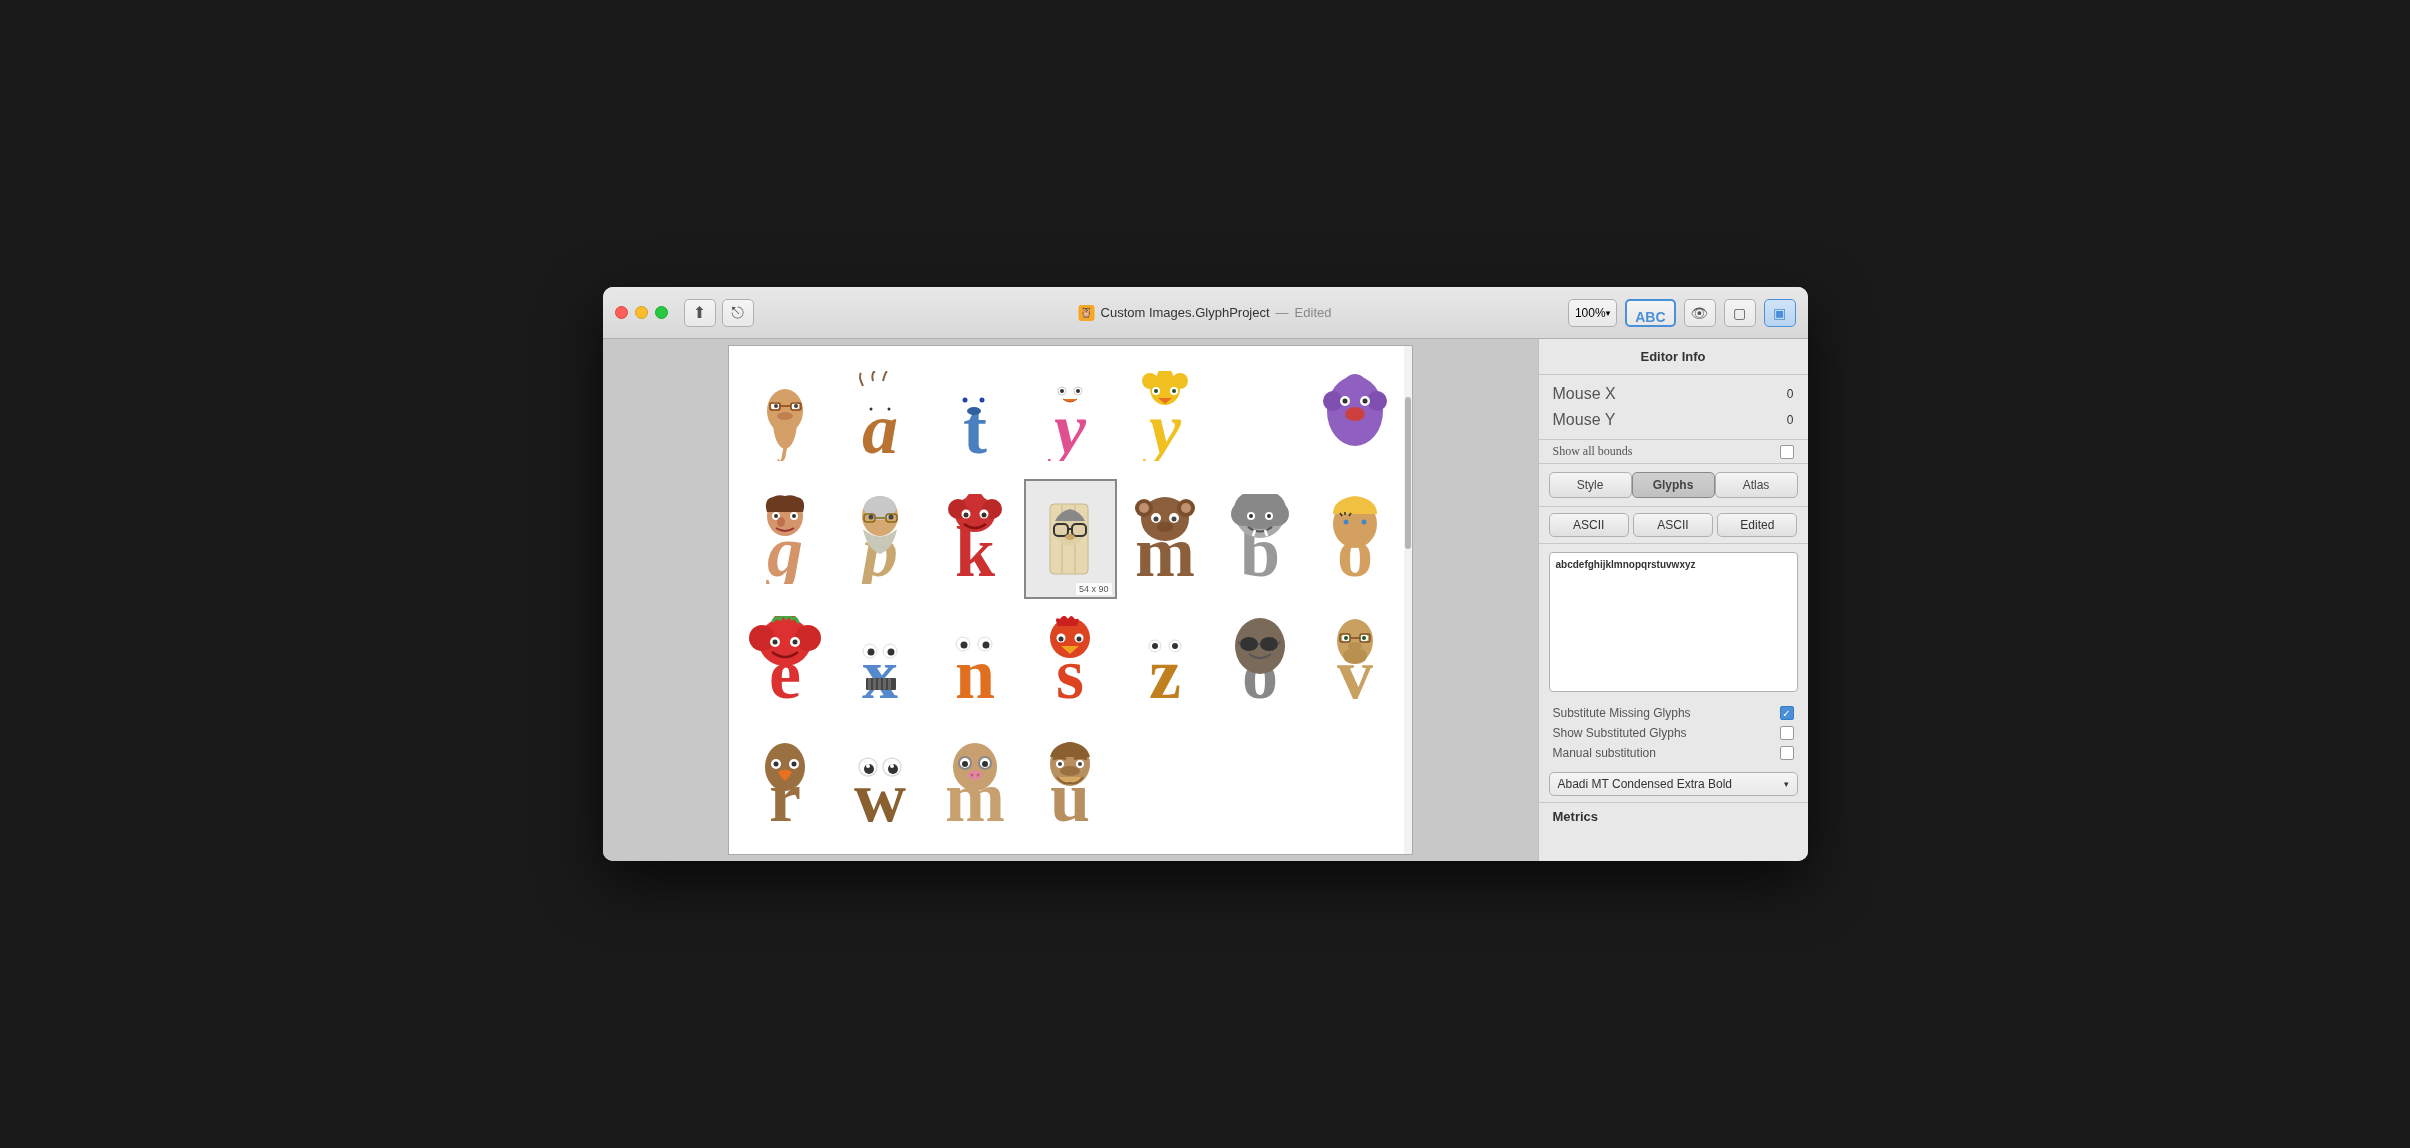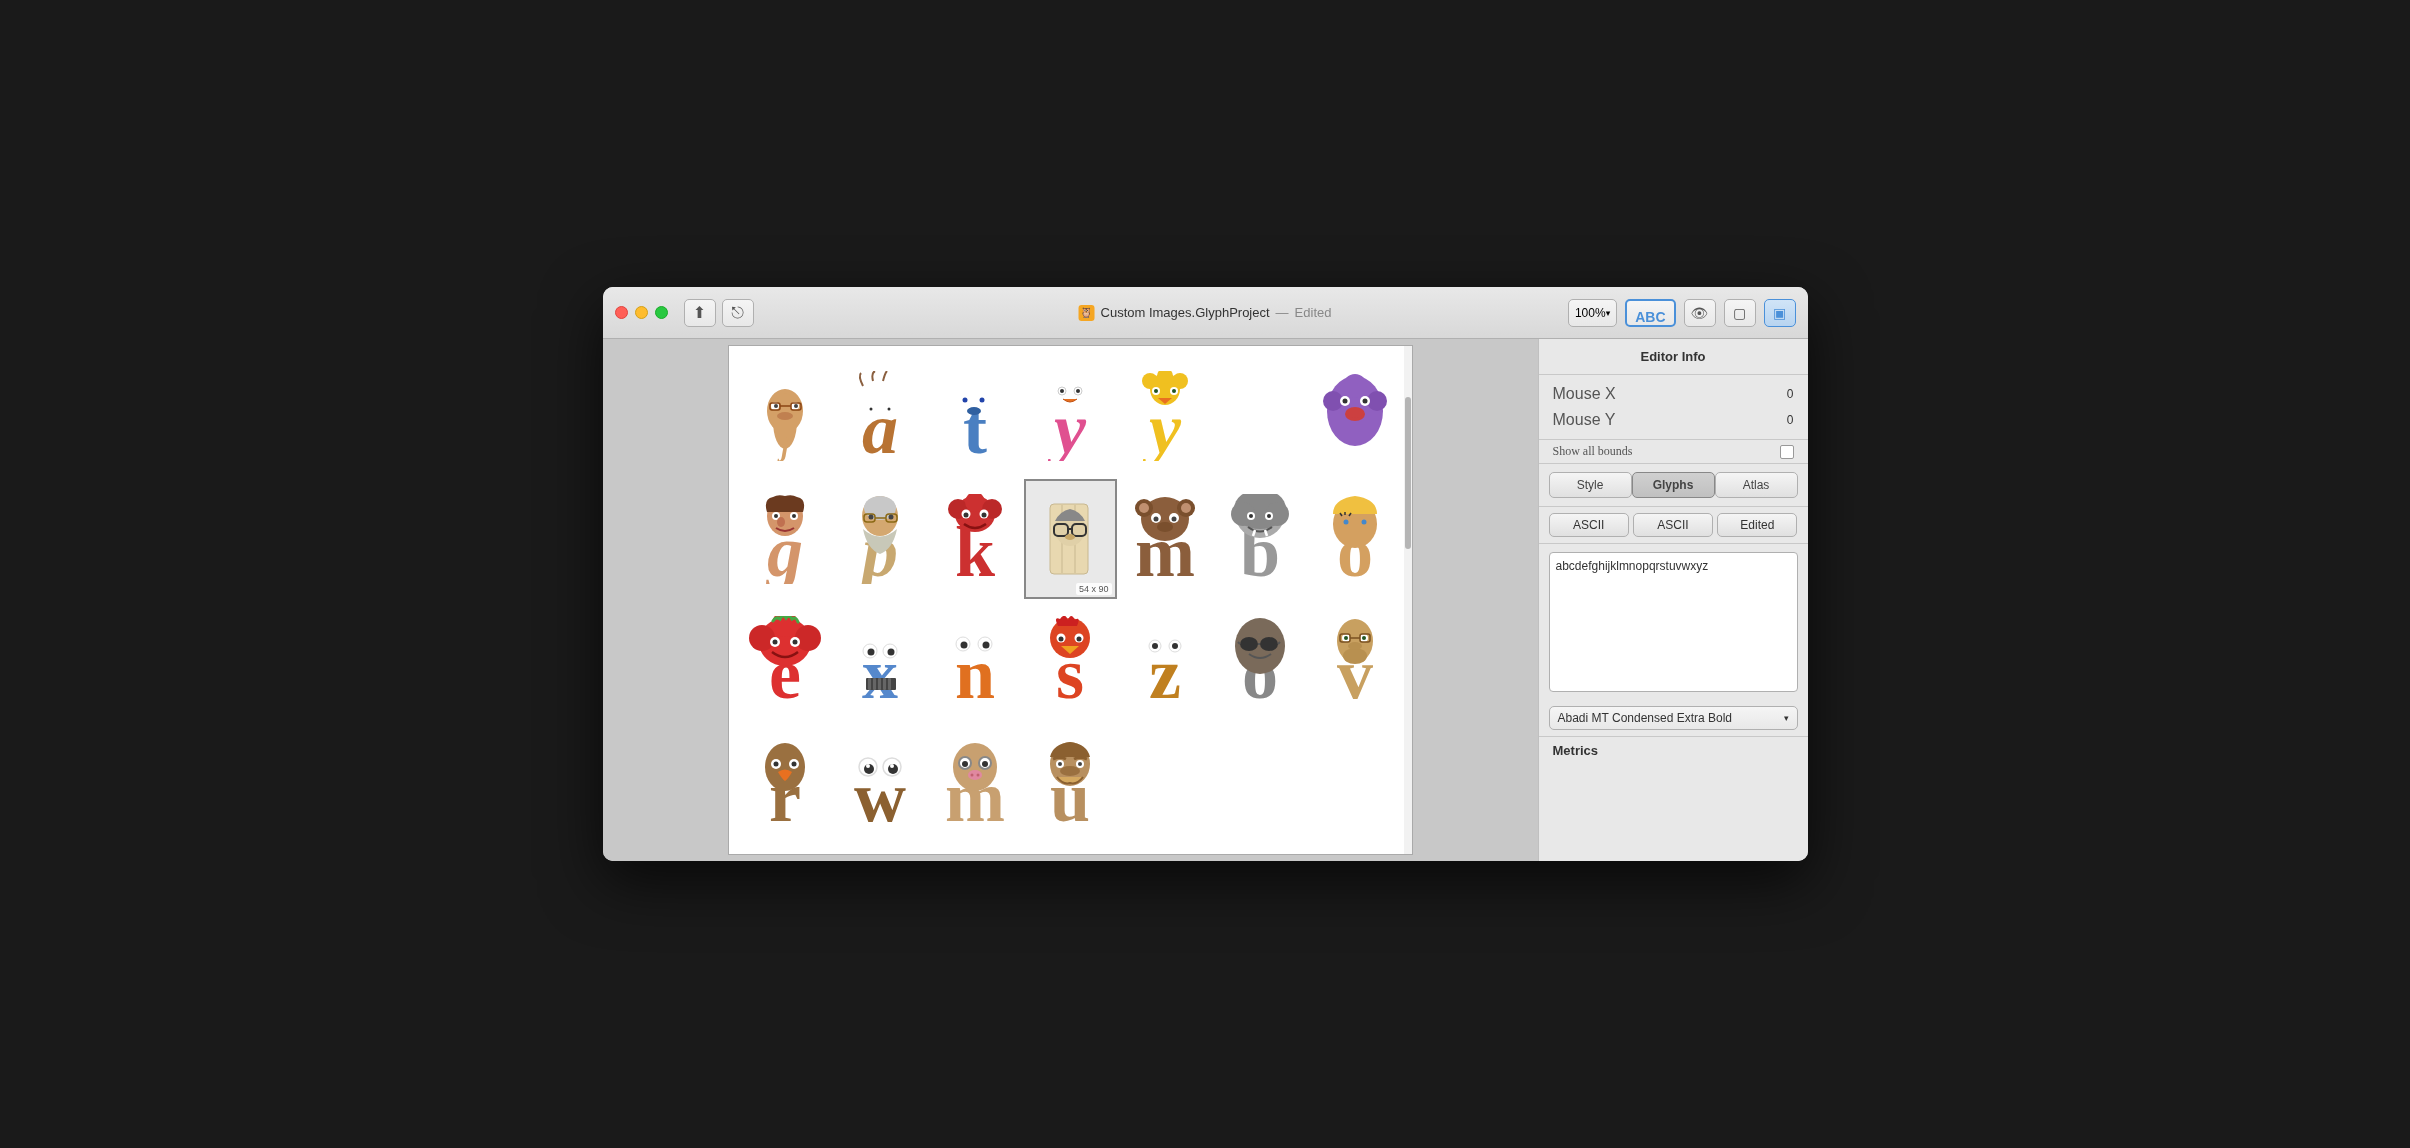--- a/index.html
+++ b/index.html
@@ -242,23 +242,24 @@
       align-items: center;
       justify-content: center;
     }
     .glyph-text-area {
       margin: 8px 10px;
       background: white;
       border: 1px solid #b0b0b0;
       border-radius: 4px;
       height: 140px;
       padding: 6px;
-      font-size: 12px;
+      font-size: 10px;
       color: #333;
       overflow: hidden;
+      font-weight: bold;
     }
     .options-section {
       padding: 6px 14px;
       display: flex;
       flex-direction: column;
       gap: 6px;
     }
     .option-row {
       display: flex;
       align-items: center;
@@ -810,20 +811,34 @@
         </div>
         <div class="action-btn">
           <span>Edited</span>
         </div>
       </div>
 
       <div class="glyph-text-area">
         <span>abcdefghijklmnopqrstuvwxyz</span>
       </div>
 
+      <div class="options-section">
+        <div class="option-row">
+          <span class="option-label">Substitute Missing Glyphs</span>
+          <div class="checkbox checked"></div>
+        </div>
+        <div class="option-row">
+          <span class="option-label">Show Substituted Glyphs</span>
+          <div class="checkbox"></div>
+        </div>
+        <div class="option-row">
+          <span class="option-label">Manual substitution</span>
+          <div class="checkbox"></div>
+        </div>
+      </div>
 
       <div class="font-select">
         <span>Abadi MT Condensed Extra Bold</span>
         <span style="font-size:9px;">▾</span>
       </div>
 
       <div class="metrics-header">Metrics</div>
     </div>
   </div>
 </div>

